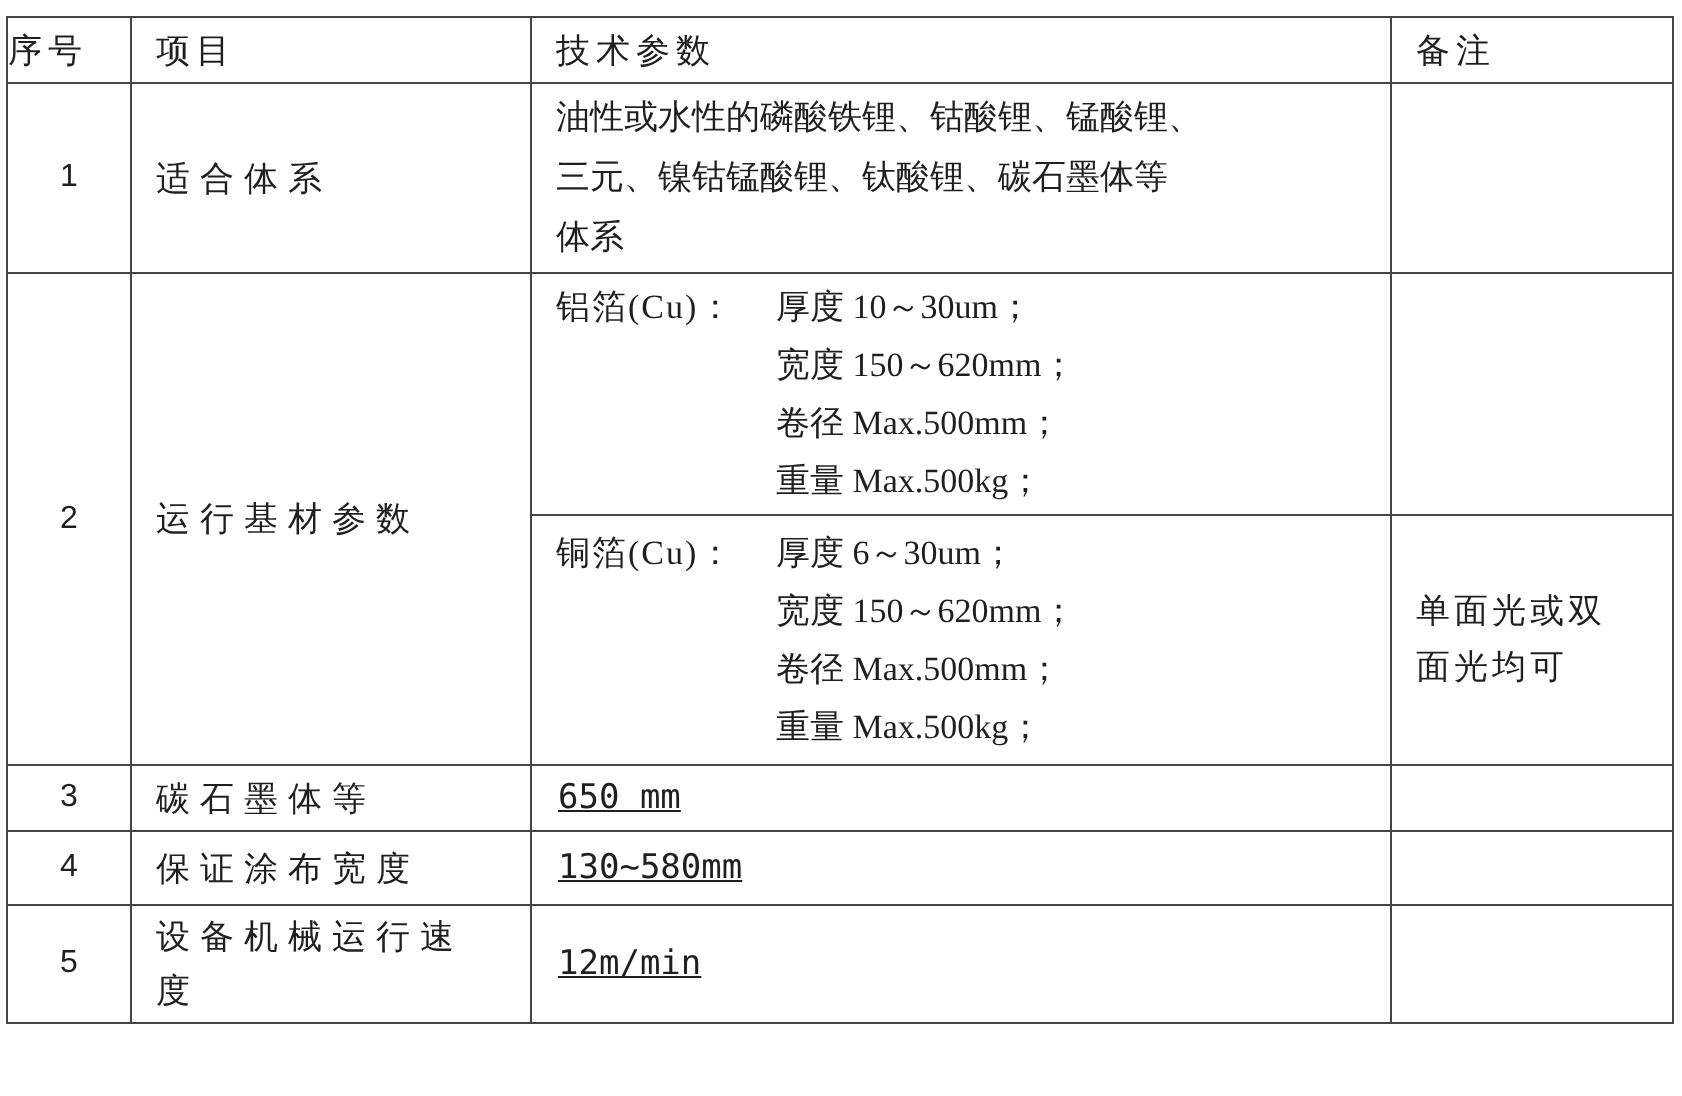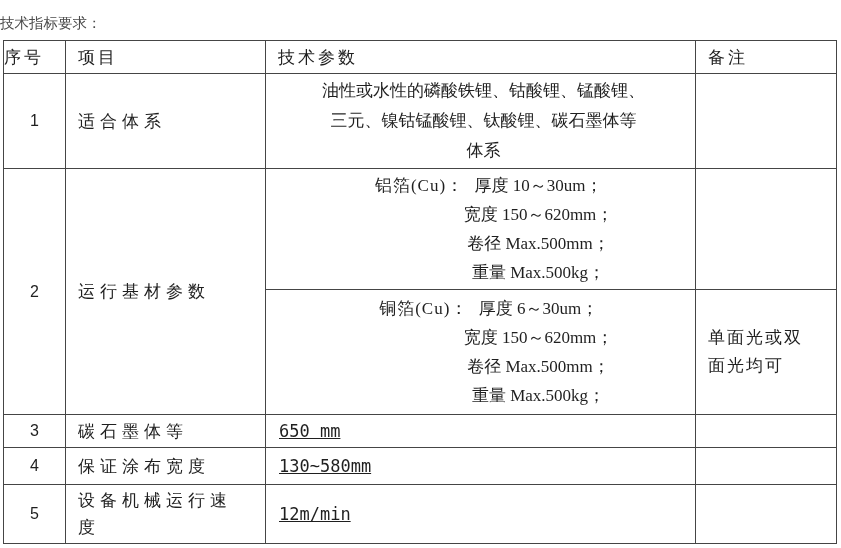--- a/index.html
+++ b/index.html
@@ -64,21 +64,21 @@
     font-size: 16px;
   }
   
   .c-item {
     font-size: 17px;
     letter-spacing: 5px;
     line-height: 27px;
     padding: 0 16px 0 12px;
   }
   
-  .c-params { padding: 2px 6px 2px 12px; font-size: 17px; text-align: center; }
+  .c-params { padding: 2px 6px 2px 12px; font-size: 17px; }
   .params-line { line-height: 30px; white-space: nowrap; }
 
   .foil-block { font-size: 17px; font-family: Liberation Serif, serif; }
   .foil-line  { line-height: 29px; white-space: nowrap; }
   .foil-label { display: inline-block; width: 110px; letter-spacing: 1px; }
   .foil-rest  { padding-left: 110px; }
 
   .c-param-val {
     padding: 0 6px 0 13px;
     font-family: "DejaVu Sans Mono", "Liberation Mono", monospace;
@@ -96,21 +96,20 @@
   tr.r2b  td { height: 120px; }
   tr.r3   td { height: 30px; }
   tr.r4   td { height: 34px; }
   tr.r5   td { height: 56px; }
 </style>
 </head>
 <body>
 
 <div class="doc">
 
-  <p class="doc-subheading">技术指标要求：</p>
 
   <table class="spec">
     <colgroup>
       <col class="col-no">
         <col class="col-item">
         <col class="col-param">
         <col class="col-note">
     </colgroup>
 
     <tbody>

